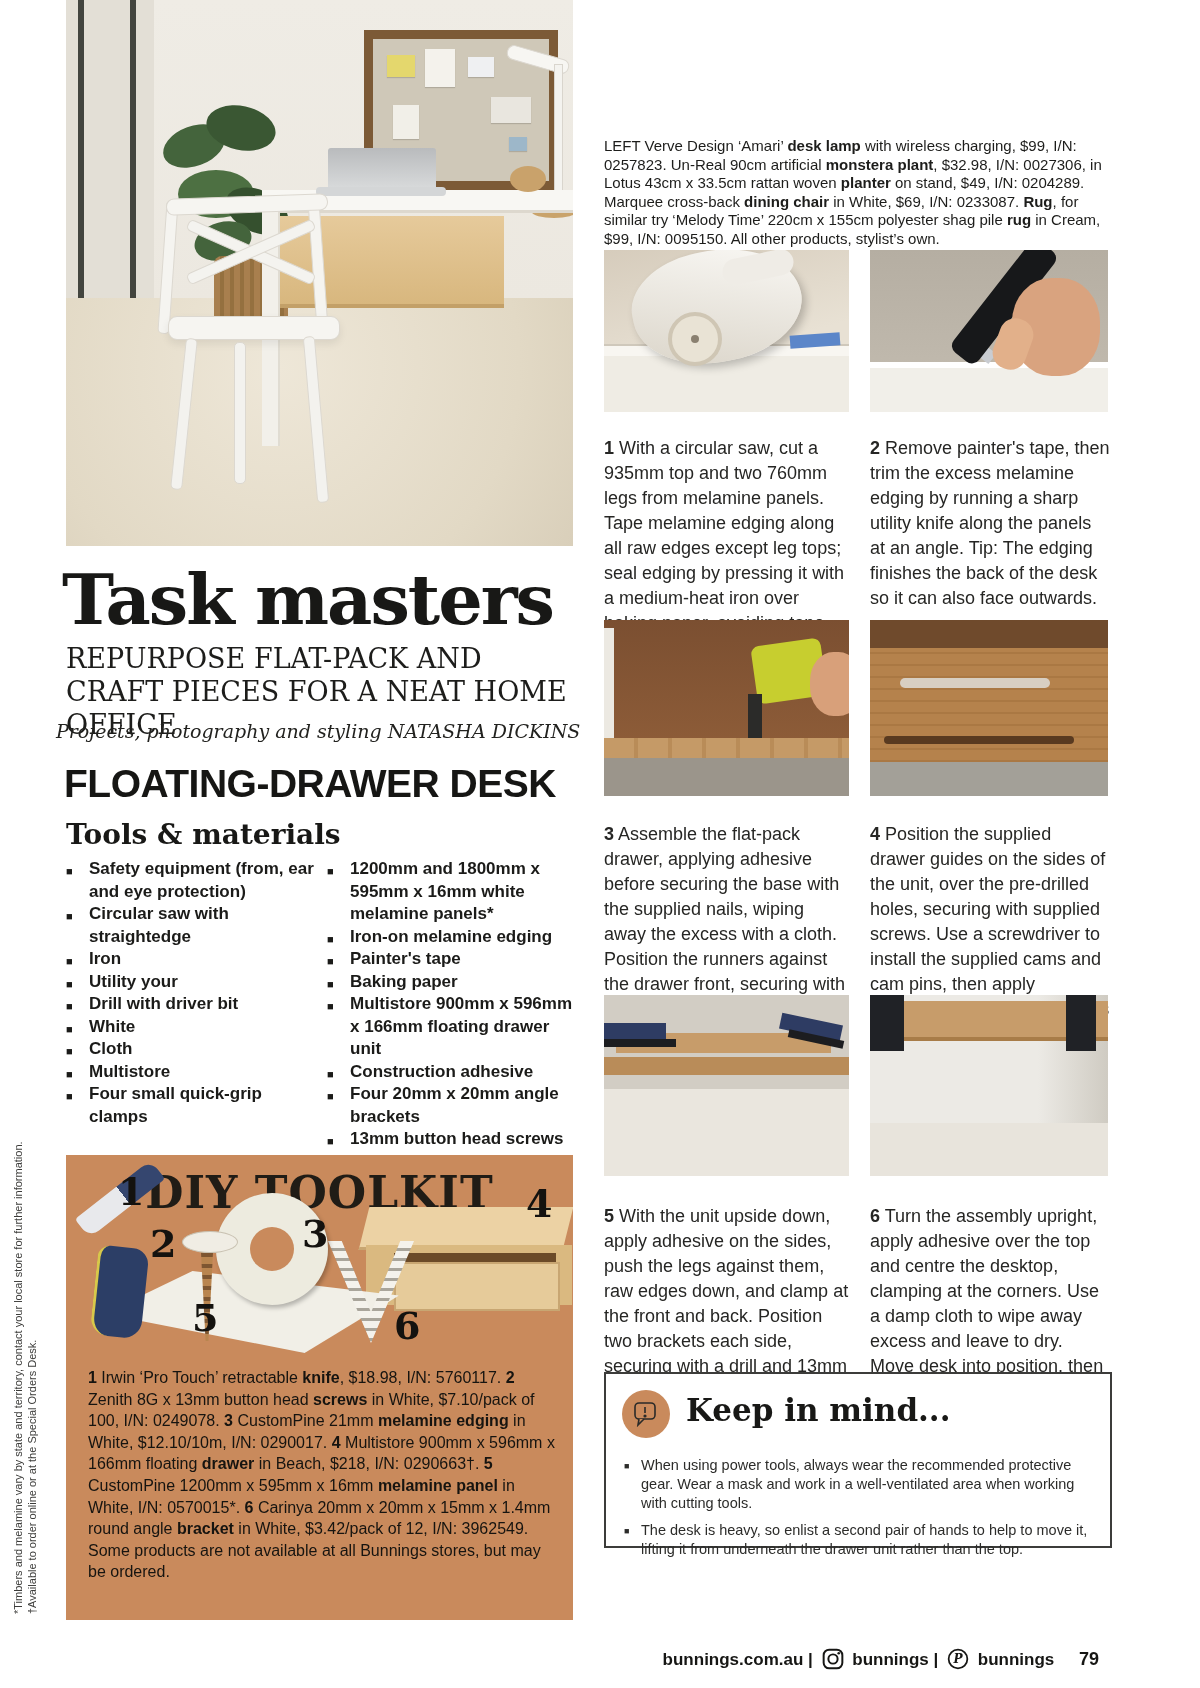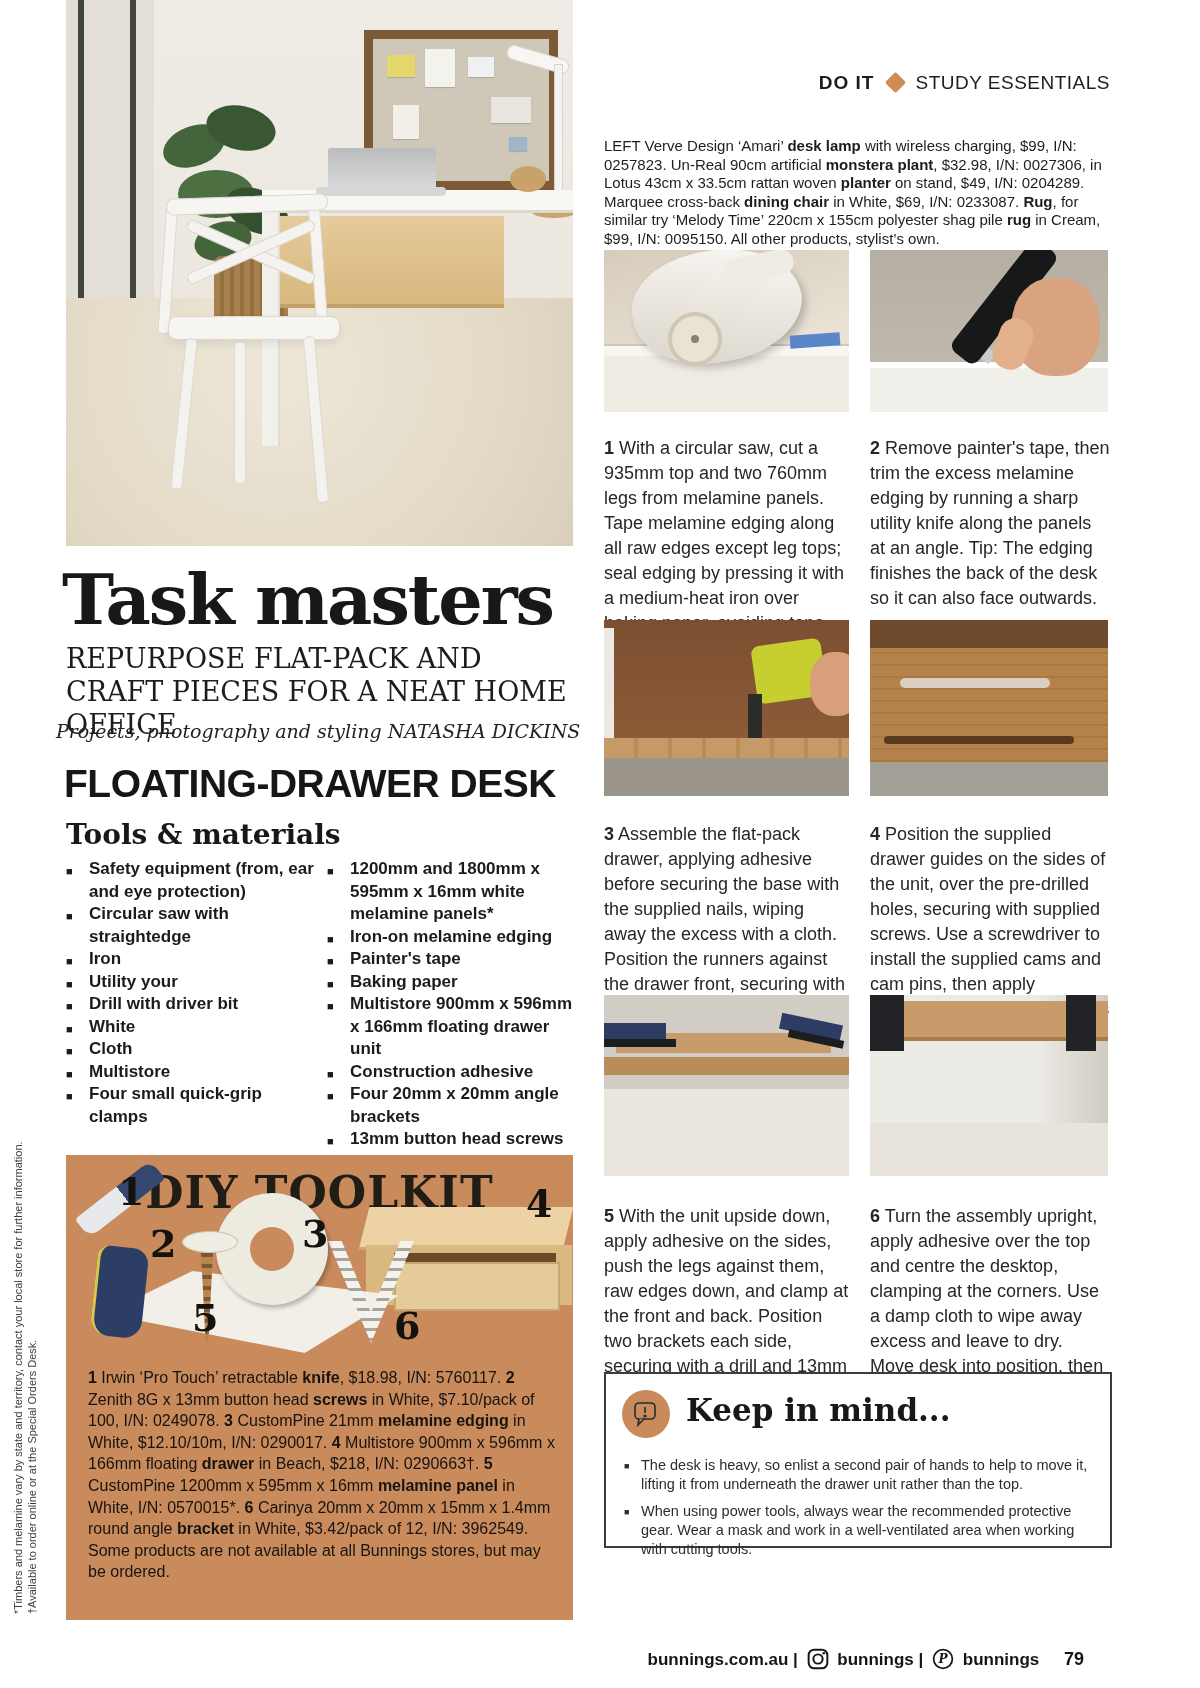--- a/index.html
+++ b/index.html
@@ -170,21 +170,21 @@
   
   .kim{position:absolute;left:604px;top:1372px;width:504px;height:172px;border:2px solid #3c3c3a;background:#fff;}
   .kim-icon{position:absolute;left:16px;top:16px;width:48px;height:48px;border-radius:50%;background:#c98a5c;}
   .kim-icon svg{position:absolute;left:11px;top:11px;}
   .kim-title{position:absolute;left:80px;top:18px;font-family:"DejaVu Serif",serif;font-weight:bold;font-size:31px;color:#181816;}
   .kim-bullets{position:absolute;left:18px;top:82px;width:470px;font-size:14.5px;line-height:19px;color:#2c2c2a;}
   .kim-bullets p{margin:0 0 8px 0;position:relative;padding-left:17px;}
   .kim-bullets p::before{content:"■";position:absolute;left:0;top:1px;font-size:9px;}
 
   
-  .footer{position:absolute;left:480px;top:1648px;width:604px;text-align:right;font-weight:bold;font-size:17px;color:#161614;}
+  .footer{position:absolute;left:495px;top:1648px;width:604px;text-align:right;font-weight:bold;font-size:17px;color:#161614;}
   .footer svg{vertical-align:-5px;margin:0 4px;}
   .footer .pageno{font-size:18px;margin-left:20px;}
 </style>
 </head>
 <body>
 
 <div class="page">
 
   <div class="side-note">*Timbers and melamine vary by state and territory, contact your local store for further information. †Available to order online or at the Special Orders Desk.</div>
 
@@ -227,23 +227,20 @@
     <div class="h-chair-stile" style="left:246px;top:198px;transform:rotate(-4deg)"></div>
     <div class="h-chair-x1"></div>
     <div class="h-chair-x2"></div>
     <div class="h-chair-rail"></div>
     <div class="h-chair-seat"></div>
     <div class="h-chair-leg" style="left:112px;top:338px;height:150px;transform:rotate(6deg)"></div>
     <div class="h-chair-leg" style="left:244px;top:336px;height:165px;transform:rotate(-5deg)"></div>
     <div class="h-chair-leg" style="left:168px;top:342px;height:140px"></div>
   </div>
 
-  <div class="kicker">
-    <span class="doit">DO IT</span><span class="diamond"></span><span>STUDY ESSENTIALS</span>
-  </div>
 
   <p class="lead-caption">LEFT Verve Design ‘Amari’ <b>desk lamp</b> with wireless charging, $99, I/N: 0257823. Un-Real 90cm artificial <b>monstera plant</b>, $32.98, I/N: 0027306, in Lotus 43cm x 33.5cm rattan woven <b>planter</b> on stand, $49, I/N: 0204289. Marquee cross-back <b>dining chair</b> in White, $69, I/N: 0233087. <b>Rug</b>, for similar try ‘Melody Time’ 220cm x 155cm polyester shag pile <b>rug</b> in Cream, $99, I/N: 0095150. All other products, stylist’s own.</p>
 
   <div class="main-title">Task masters</div>
   <div class="subtitle">REPURPOSE FLAT-PACK AND CRAFT PIECES FOR A NEAT HOME OFFICE</div>
   <div class="byline">Projects, photography and styling NATASHA DICKINS</div>
   <div class="project-title">FLOATING-DRAWER DESK</div>
   <div class="tools-heading">Tools &amp; materials</div>
 
   <ul class="tools-col" style="left:66px">
@@ -365,22 +362,22 @@
     <div class="kim-icon">
       <svg width="26" height="26" viewBox="0 0 26 26" fill="none" stroke="#2a2a28" stroke-width="1.6">
         <rect x="2" y="2" width="20" height="16" rx="4"></rect>
         <path d="M6 18 L5 24 L11 18" fill="#c98a5c" stroke="#2a2a28"></path>
         <line x1="12" y1="6" x2="12" y2="12"></line>
         <circle cx="12" cy="15" r="0.8" fill="#2a2a28"></circle>
       </svg>
     </div>
     <div class="kim-title">Keep in mind...</div>
     <div class="kim-bullets">
+      <p>When using power tools, always wear the recommended protective gear. Wear a mask and work in a well-ventilated area when working with cutting tools.</p>
       <p>The desk is heavy, so enlist a second pair of hands to help to move it, lifting it from underneath the drawer unit rather than the top.</p>
-      <p>When using power tools, always wear the recommended protective gear. Wear a mask and work in a well-ventilated area when working with cutting tools.</p>
     </div>
   </div>
 
   <div class="footer">
     <span>bunnings.com.au</span>
     <span>|</span>
     <svg width="22" height="22" viewBox="0 0 20 20" fill="none" stroke="#161614" stroke-width="1.8">
       <rect x="1.5" y="1.5" width="17" height="17" rx="5"></rect>
       <circle cx="10" cy="10" r="4.2"></circle>
       <circle cx="15.2" cy="4.8" r="1.2" fill="#161614" stroke="none"></circle>

